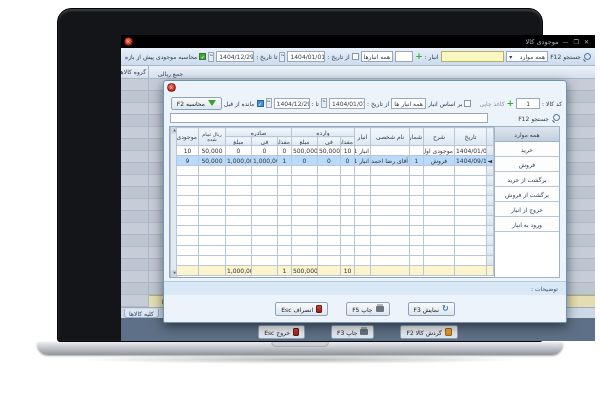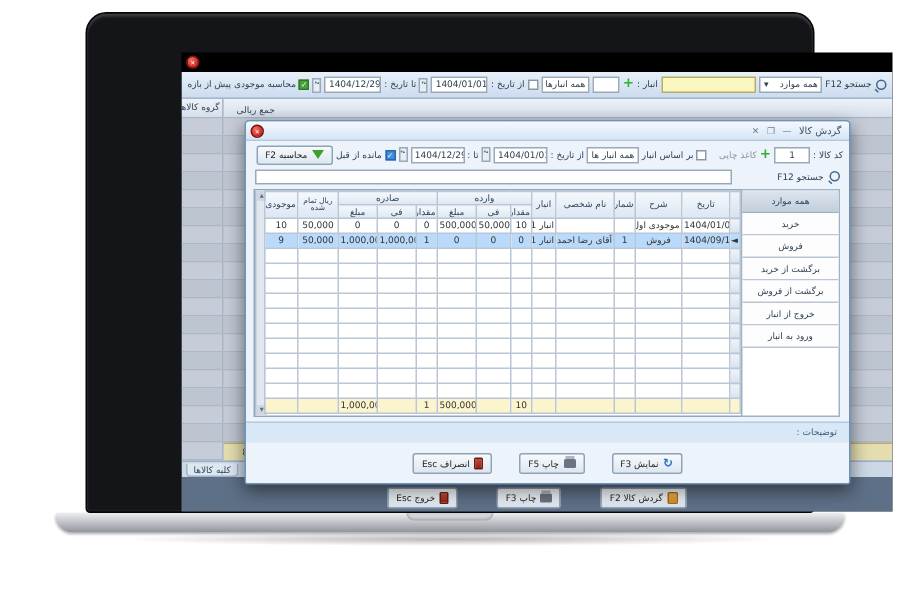--- a/index.html
+++ b/index.html
@@ -121,20 +121,26 @@
   .dlg-buttons { position:absolute; left:0; right:0; top:221px; display:flex; justify-content:center; gap:18px; }
 </style>
 </head>
 <body>
 
 <div class="page">
   <div class="lid">
     <div class="screen">
       <div class="app">
 
+        <div class="mw-titlebar">
+          <span>موجودی کالا</span>
+          <span class="wbtns">—</span>
+          <span class="wbtns">❐</span>
+          <span class="wbtns">✕</span>
+        </div>
         <div class="redbtn" style="left:3px; top:2px;">✕</div>
 
         <div class="mw-body">
 
           <div class="mw-toolbar">
             <span class="lens"></span>
             <span>جستجو F12</span>
             <span class="inbox tb-dd" style="display:inline-flex;justify-content:space-between;align-items:center;">
               <span>همه موارد</span>
               <span>▾</span>
@@ -256,26 +262,20 @@
               <span class="ic-print"></span>
               <span>چاپ F3</span>
             </span>
             <span class="btn">
               <span class="ic-door"></span>
               <span>خروج Esc</span>
             </span>
           </div>
 
           <div class="dialog">
-            <div class="dlg-title">
-              <span class="wbtns">✕</span>
-              <span class="wbtns">❐</span>
-              <span class="wbtns">—</span>
-              <span>گردش کالا</span>
-            </div>
             <div class="redbtn" style="left:3px; top:2px;">✕</div>
 
             <div class="dlg-toolbar">
               <span>کد کالا :</span>
               <span class="inbox num" style="width:24px;text-align:center">1</span>
               <span class="plus">+</span>
               <span class="dim">کاغذ چاپی</span>
               <span style="width:4px"></span>
               <span class="chk"></span>
               <span>بر اساس انبار</span>

